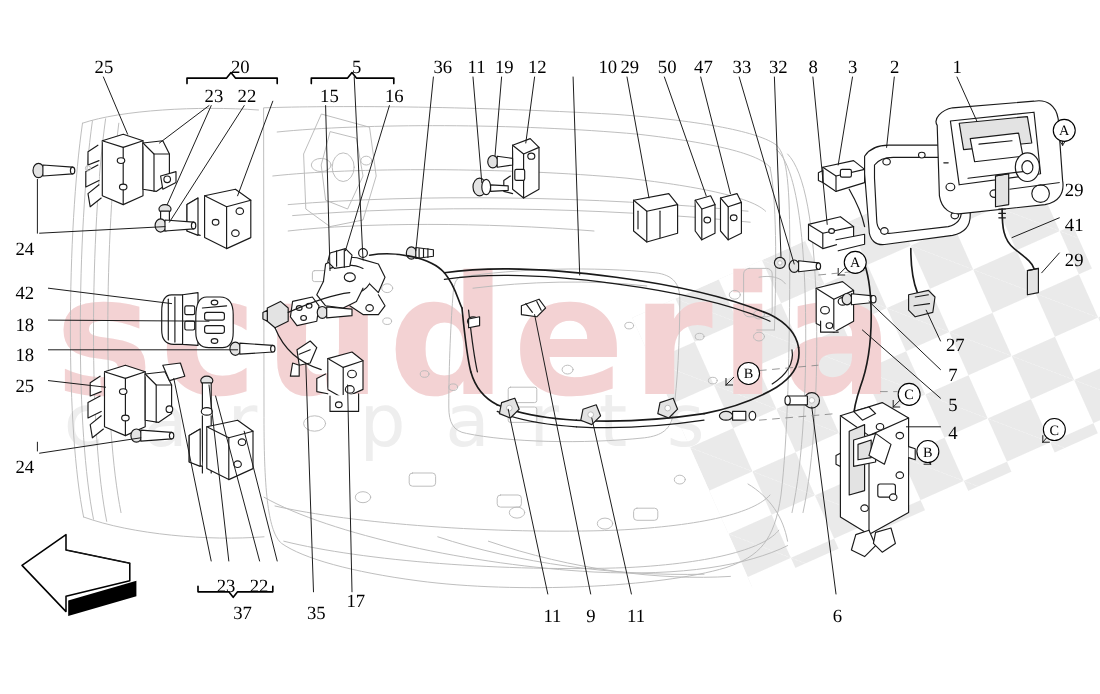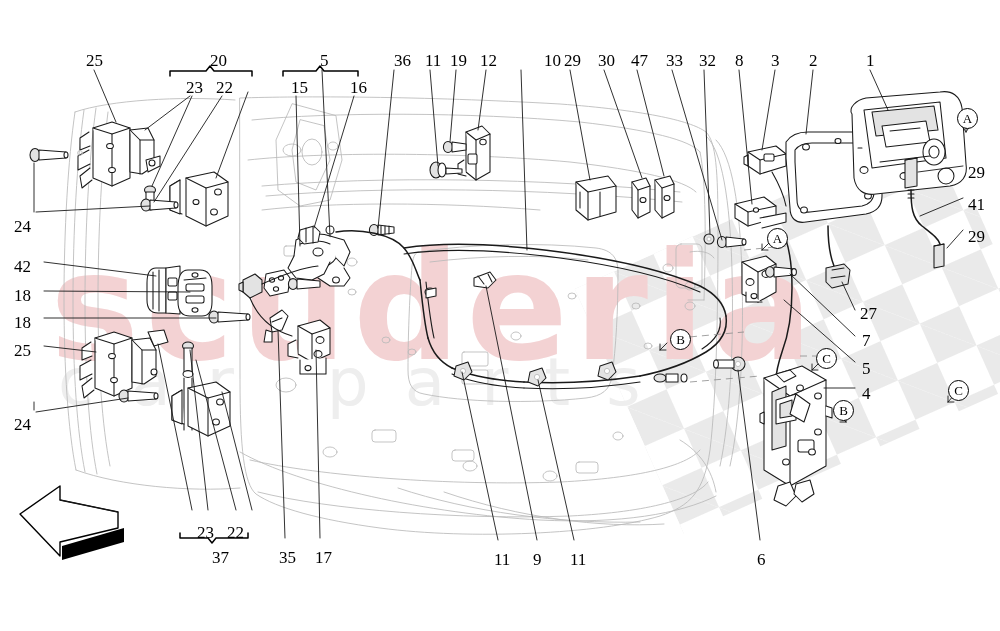--- a/index.html
+++ b/index.html
@@ -660,21 +660,21 @@
     <div class="lbl" style="left:216px;top:79px">22</div>
     <div class="lbl" style="left:320px;top:52px">5</div>
     <div class="lbl" style="left:291px;top:79px">15</div>
     <div class="lbl" style="left:350px;top:79px">16</div>
     <div class="lbl" style="left:394px;top:52px">36</div>
     <div class="lbl" style="left:425px;top:52px">11</div>
     <div class="lbl" style="left:450px;top:52px">19</div>
     <div class="lbl" style="left:480px;top:52px">12</div>
     <div class="lbl" style="left:544px;top:52px">10</div>
     <div class="lbl" style="left:564px;top:52px">29</div>
-    <div class="lbl" style="left:598px;top:52px">30</div>
+    <div class="lbl" style="left:598px;top:52px">50</div>
     <div class="lbl" style="left:631px;top:52px">47</div>
     <div class="lbl" style="left:666px;top:52px">33</div>
     <div class="lbl" style="left:699px;top:52px">32</div>
     <div class="lbl" style="left:735px;top:52px">8</div>
     <div class="lbl" style="left:771px;top:52px">3</div>
     <div class="lbl" style="left:809px;top:52px">2</div>
     <div class="lbl" style="left:866px;top:52px">1</div>
     <div class="lbl" style="left:968px;top:164px">29</div>
     <div class="lbl" style="left:968px;top:196px">41</div>
     <div class="lbl" style="left:968px;top:228px">29</div>
@@ -685,21 +685,21 @@
     <div class="lbl" style="left:14px;top:342px">25</div>
     <div class="lbl" style="left:14px;top:416px">24</div>
     <div class="lbl" style="left:860px;top:305px">27</div>
     <div class="lbl" style="left:862px;top:332px">7</div>
     <div class="lbl" style="left:862px;top:360px">5</div>
     <div class="lbl" style="left:862px;top:385px">4</div>
     <div class="lbl" style="left:197px;top:524px">23</div>
     <div class="lbl" style="left:227px;top:524px">22</div>
     <div class="lbl" style="left:212px;top:549px">37</div>
     <div class="lbl" style="left:279px;top:549px">35</div>
-    <div class="lbl" style="left:315px;top:549px">17</div>
+    <div class="lbl" style="left:315px;top:538px">17</div>
     <div class="lbl" style="left:494px;top:551px">11</div>
     <div class="lbl" style="left:533px;top:551px">9</div>
     <div class="lbl" style="left:570px;top:551px">11</div>
     <div class="lbl" style="left:757px;top:551px">6</div>
   </div>
 
   <div>
     <div class="cmark" style="left:957px;top:108px">A</div>
     <div class="cmark" style="left:767px;top:228px">A</div>
     <div class="cmark" style="left:670px;top:329px">B</div>

